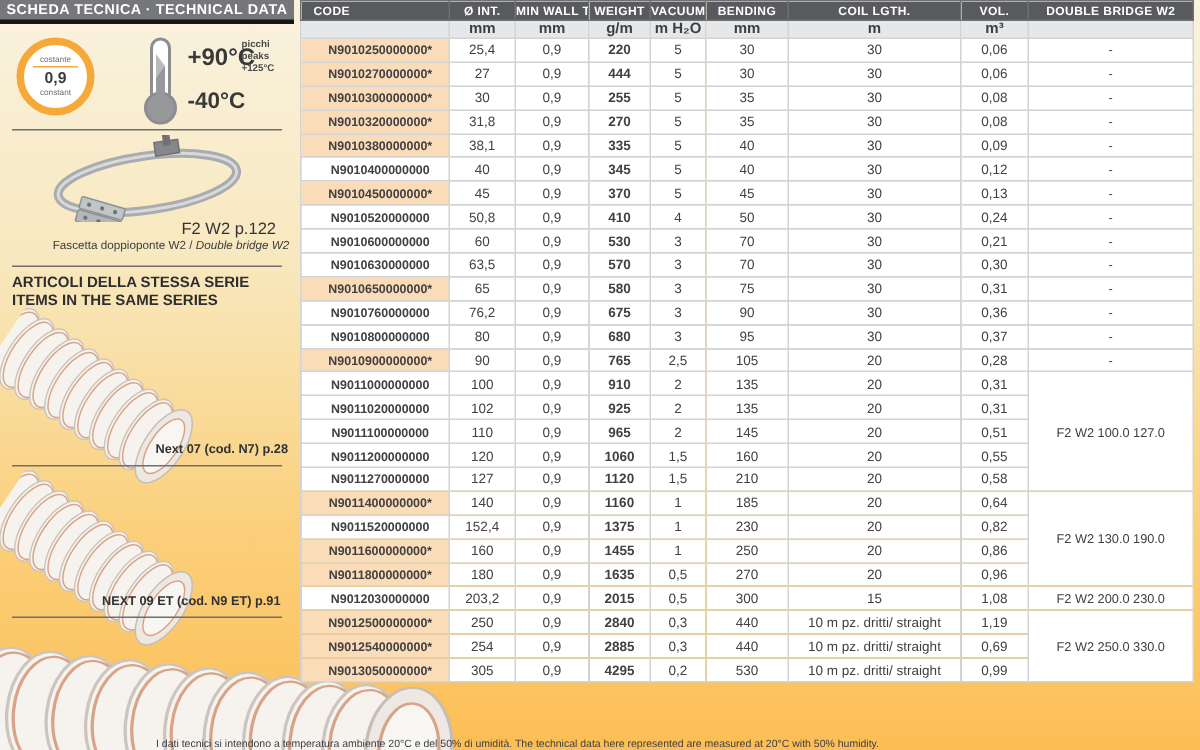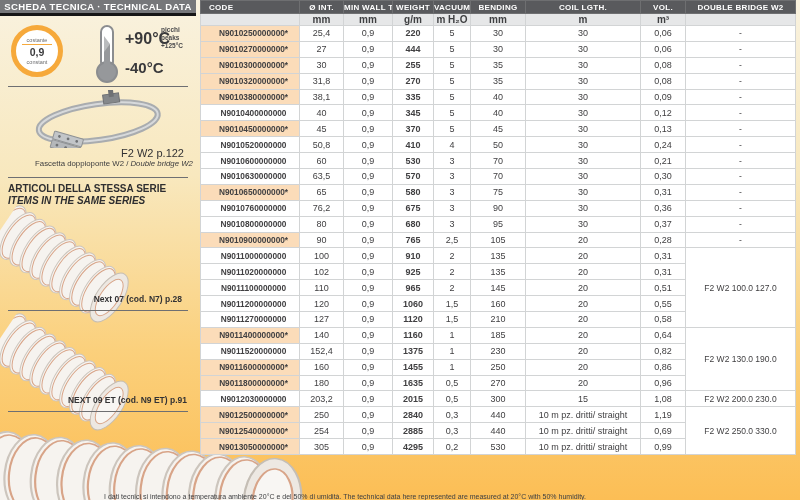--- a/index.html
+++ b/index.html
@@ -24,27 +24,27 @@
   .t-min{position:absolute;left:125px;top:43px;font-size:15px;font-weight:bold;color:#39393B;}
   .peaks{position:absolute;left:161px;top:10px;display:flex;flex-direction:column;line-height:1.25;}
   .peaks span{font-size:6.5px;font-weight:bold;color:#4A4A4C;}
   .divider{position:absolute;left:8px;width:180px;height:1px;background:#6E6F72;}
   .d1{top:86px}.d2{top:177px}.d3{top:310px}.d4{top:411px}
   .clamp-svg{position:absolute;left:20px;top:90px;}
   .clamp-ref{position:absolute;right:12px;top:147px;font-size:11px;font-weight:normal;color:#323234;}
   .clamp-cap{position:absolute;left:0;top:159px;width:196px;text-align:center;font-size:7.8px;color:#3C3C3E;margin-left:16px;}
   .clamp-cap em{font-style:italic;}
   .series-title{position:absolute;left:8px;top:183px;font-size:10px;font-weight:bold;color:#2E2E30;line-height:1.15;}
-  .series-title .it{font-style:italic;}
+  .series-title .it{}
   .hose-wrap{position:absolute;}
   .hw1{left:0px;top:206px;transform:rotate(34deg);transform-origin:18px 30px;}
   .hw2{left:0px;top:314px;transform:rotate(34deg);transform-origin:18px 30px;}
   .hw3{left:-8px;top:428px;transform:rotate(6deg);transform-origin:20px 40px;}
   .hose-cap{position:absolute;font-size:8.5px;font-weight:bold;color:#323234;white-space:nowrap;}
-  .hc1{right:14px;top:294px;}
+  .hc1{right:4px;top:294px;}
   .hc2{right:9px;top:395px;}
 
   
   table.spec{position:absolute;left:200px;top:0;width:595px;border-collapse:collapse;table-layout:fixed;}
   .spec th,.spec td{border:1px solid #D2D4D5;overflow:hidden;white-space:nowrap;}
   .spec thead tr.h1 th{background:#595A5D;border-color:#6E6F71;color:#FFF;font-size:8px;
                        font-weight:bold;height:12px;letter-spacing:.3px;text-align:center;padding:0;}
   .spec thead tr.h1 th.left{text-align:left;padding-left:8px;}
   .spec thead tr.h2 th{background:#E6E7E8;color:#3E3F41;font-size:10px;font-weight:bold;height:11px;text-align:center;padding:0;}
   .spec td{background:#FFF;font-size:9px;color:#414042;text-align:center;height:14.9px;padding:0;}

